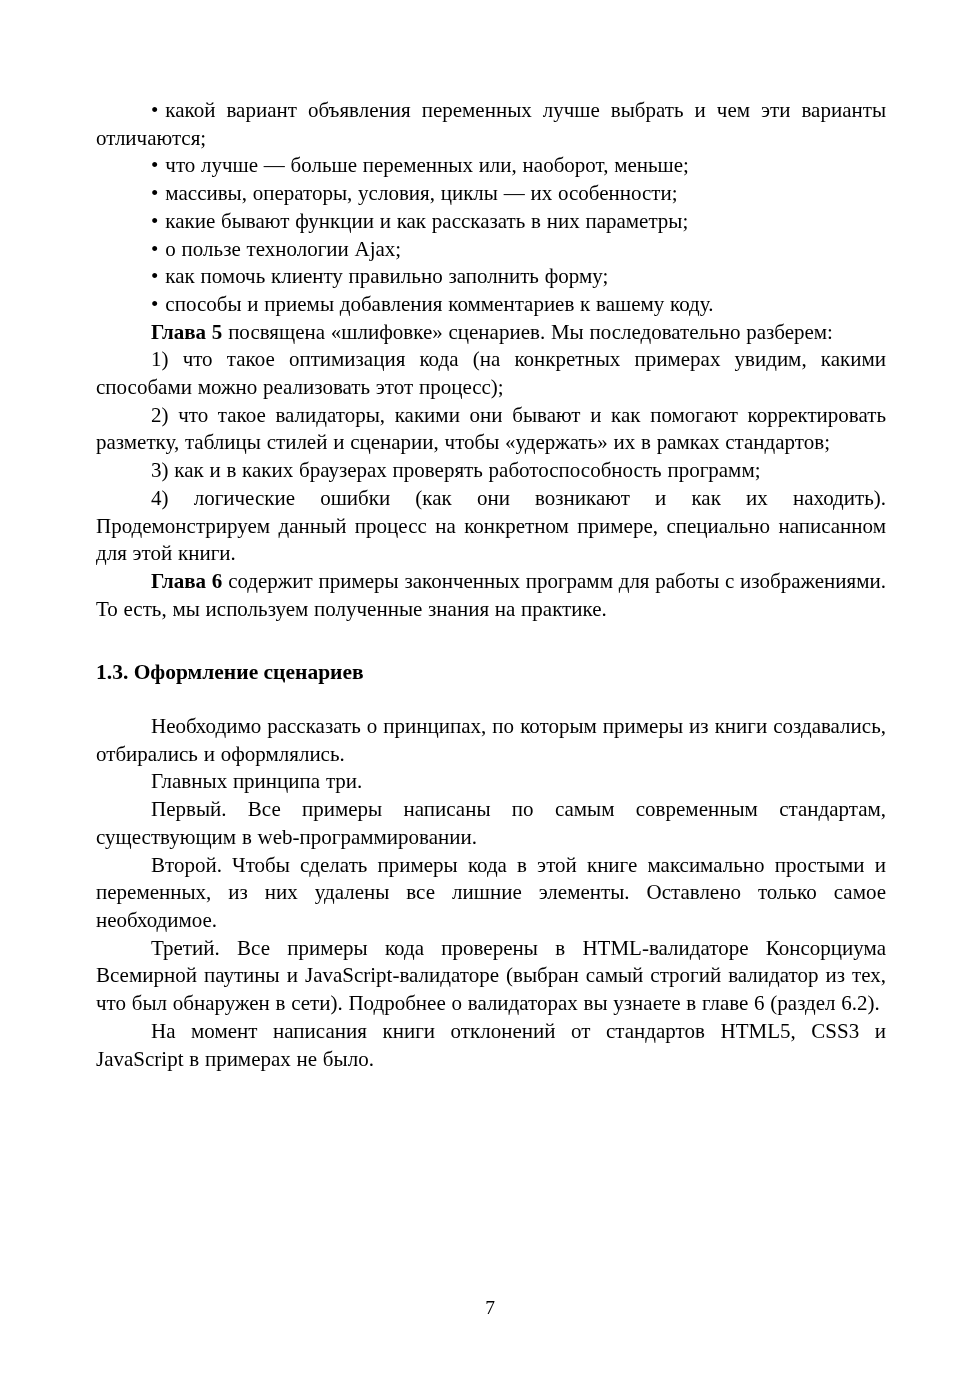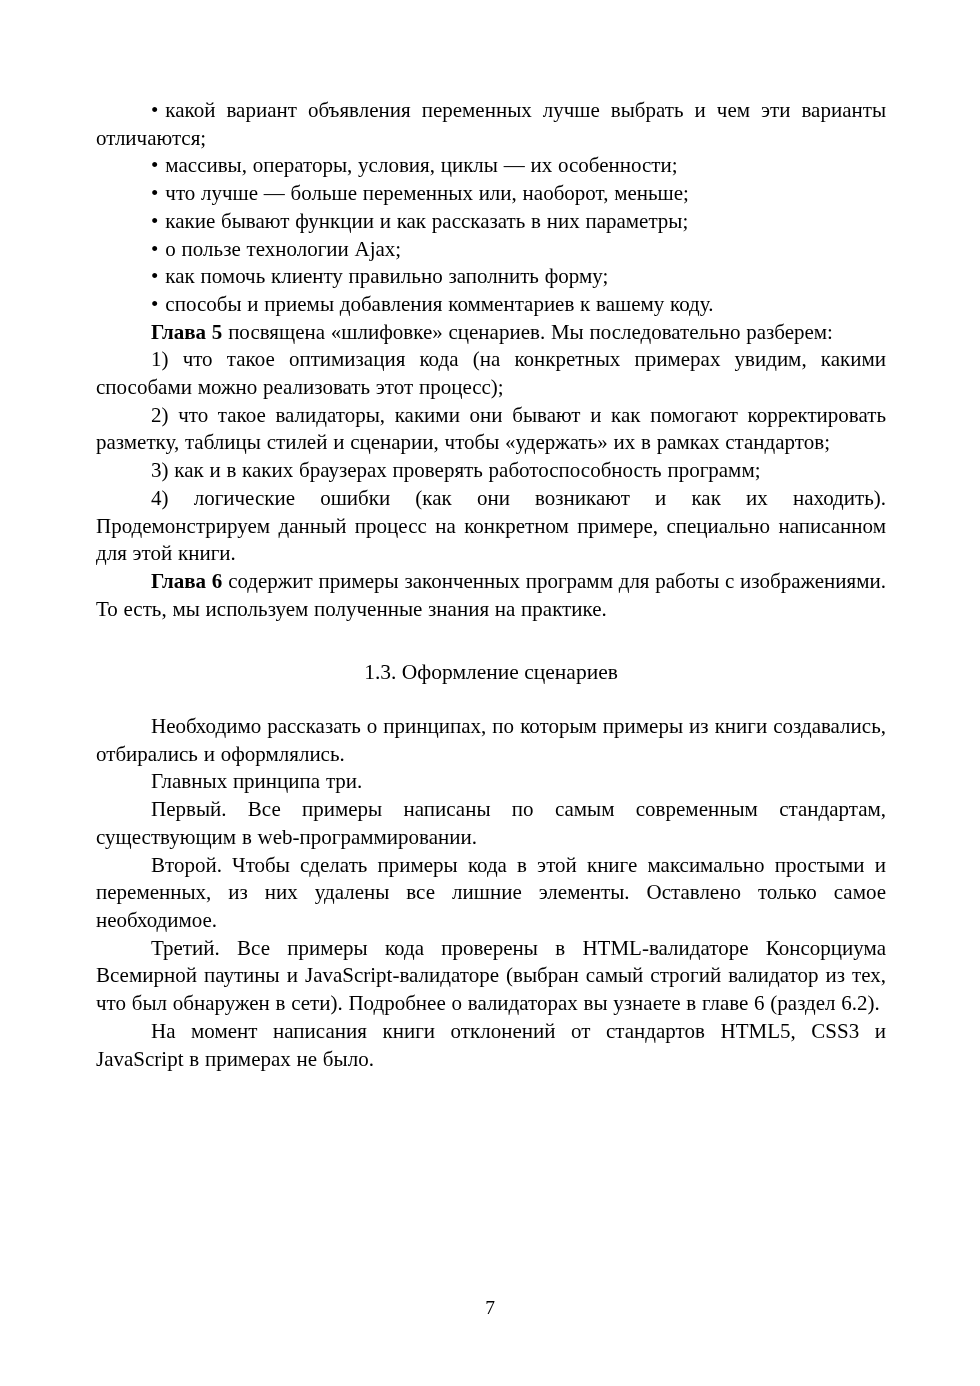--- a/index.html
+++ b/index.html
@@ -34,44 +34,44 @@
     word-spacing: 0.5px;
   }
   .content p.block .bullet-marker {
     padding-right: 7px;
   }
   .content h2.block {
     margin: 36px 0 26px 0;
     padding: 0;
     font-size: 21.5px;
     line-height: 27.7px;
-    font-weight: normal;
-    text-align: center;
+    font-weight: bold;
+    text-align: left;
     text-indent: 0;
   }
   .seg-bold { font-weight: bold; }
   .seg-italic { }
   .page-number {
     position: absolute;
     top: 1297px;
     left: 0;
     width: 980px;
     text-align: center;
     font-size: 19.5px;
     color: #000000;
   }
 </style>
 </head>
 <body>
 
 <div class="page">
   <div class="content">
       <p class="block bullet"><span class="bullet-marker">•</span><span>какой вариант объявления переменных лучше выбрать и чем эти варианты отличаются;</span></p>
+      <p class="block bullet"><span class="bullet-marker">•</span><span>что лучше — больше переменных или, наоборот, меньше;</span></p>
       <p class="block bullet"><span class="bullet-marker">•</span><span>массивы, операторы, условия, циклы — их особенности;</span></p>
-      <p class="block bullet"><span class="bullet-marker">•</span><span>что лучше — больше переменных или, наоборот, меньше;</span></p>
       <p class="block bullet"><span class="bullet-marker">•</span><span>какие бывают функции и как рассказать в них параметры;</span></p>
       <p class="block bullet"><span class="bullet-marker">•</span><span>о пользе технологии Ajax;</span></p>
       <p class="block bullet"><span class="bullet-marker">•</span><span>как помочь клиенту правильно заполнить форму;</span></p>
       <p class="block bullet"><span class="bullet-marker">•</span><span>способы и приемы добавления комментариев к вашему коду.</span></p>
       <p class="block para"><span class="seg-bold">Глава 5</span><span> посвящена «шлифовке» сценариев. Мы последовательно разберем:</span></p>
       <p class="block para"><span>1) что такое оптимизация кода (на конкретных примерах увидим, какими способами можно реализовать этот процесс);</span></p>
       <p class="block para"><span>2) что такое валидаторы, какими они бывают и как помогают корректировать разметку, таблицы стилей и сценарии, чтобы «удержать» их в рамках стандартов;</span></p>
       <p class="block para"><span>3) как и в каких браузерах проверять работоспособность программ;</span></p>
       <p class="block para"><span>4) логические ошибки (как они возникают и как их находить). Продемонстрируем данный процесс на конкретном примере, специально написанном для этой книги.</span></p>
       <p class="block para"><span class="seg-bold">Глава 6</span><span> содержит примеры законченных программ для работы с изображениями. То есть, мы используем полученные знания на практике.</span></p>

